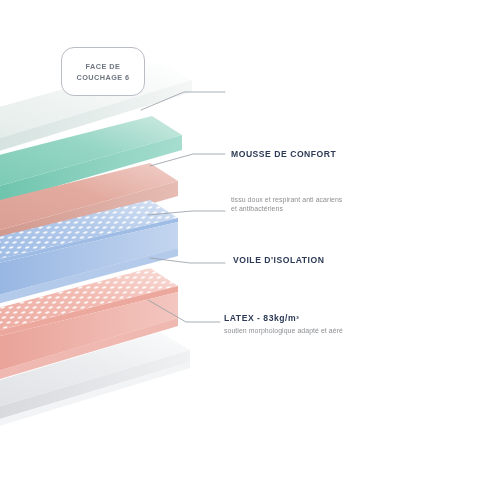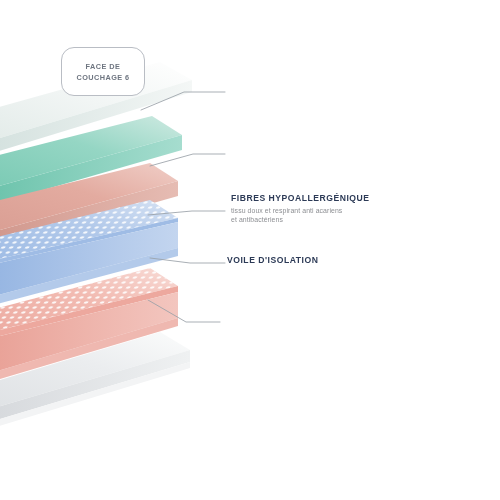--- a/index.html
+++ b/index.html
@@ -32,21 +32,21 @@
     line-height:11px;white-space:nowrap;margin:0;
   }
   .callout .desc{
     font-size:6.9px;font-weight:400;color:#8d8f93;line-height:9.4px;
     letter-spacing:.08px;margin:2px 0 0 0;white-space:nowrap;
   }
   .callout .desc .l2{display:block;}
   #co-0{left:231px;top:82px;}
   #co-1{left:231px;top:149px;}
   #co-2{left:231px;top:193px;}
-  #co-3{left:227px;top:255px;}
+  #co-3{left:233px;top:255px;}
   #co-4{left:224px;top:313px;}
 </style>
 </head>
 <body>
 
 <div id="stage">
 
   <svg id="diagram" viewBox="0 0 500 500">
     <defs>
 
@@ -182,27 +182,35 @@
       <path d="M148,300 L186,322 L220,322"></path>
     </g>
   </svg>
 
   <div id="badge">
     <span>FACE DE</span>
     <span>COUCHAGE 6</span>
   </div>
 
 
+  <div class="callout" id="co-1">
+    <p class="title">MOUSSE DE CONFORT</p>
+  </div>
 
   <div class="callout" id="co-2">
-    <p class="title">FIBRES HYPOALLERGÉNIQUE</p>
     <p class="desc">
       <span>tissu doux et respirant anti acariens</span>
       <span class="l2">et antibactériens</span>
     </p>
   </div>
 
   <div class="callout" id="co-3">
     <p class="title">VOILE D'ISOLATION</p>
   </div>
 
+  <div class="callout" id="co-4">
+    <p class="title">LATEX - 83kg/m³</p>
+    <p class="desc">
+      <span>soutien morphologique adapté et aéré</span>
+    </p>
+  </div>
 
 </div>
 
 </body></html>

